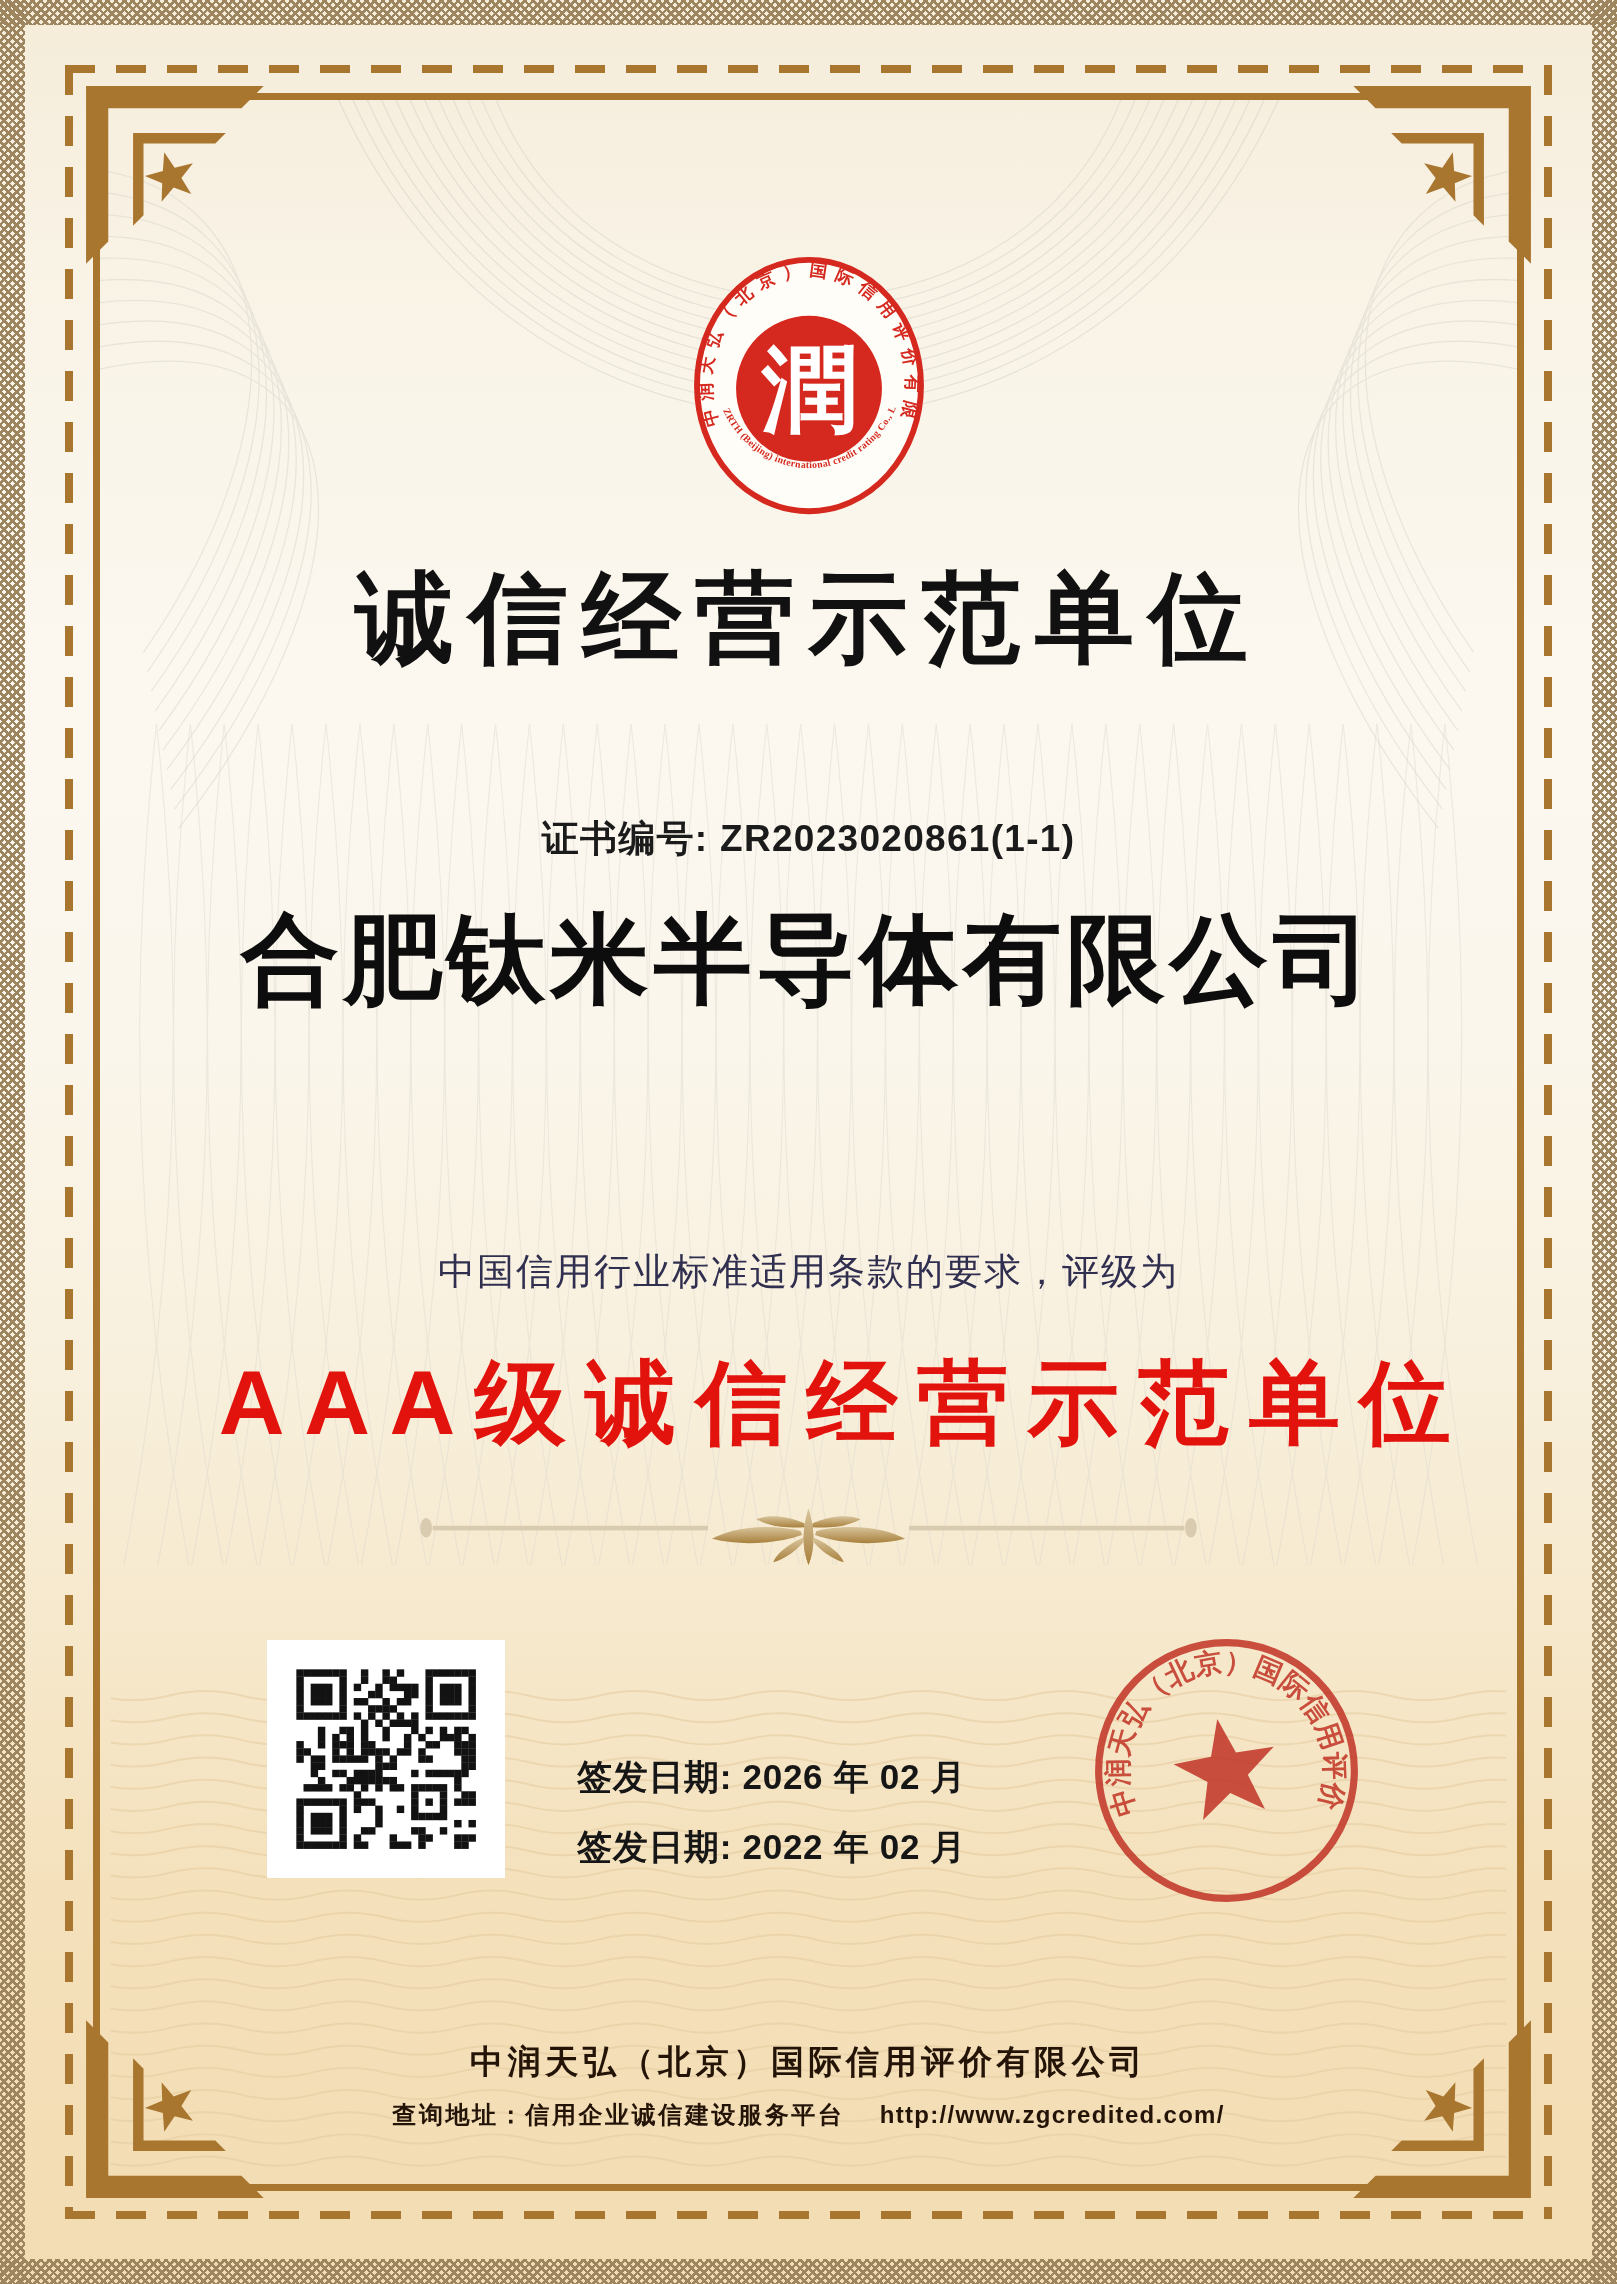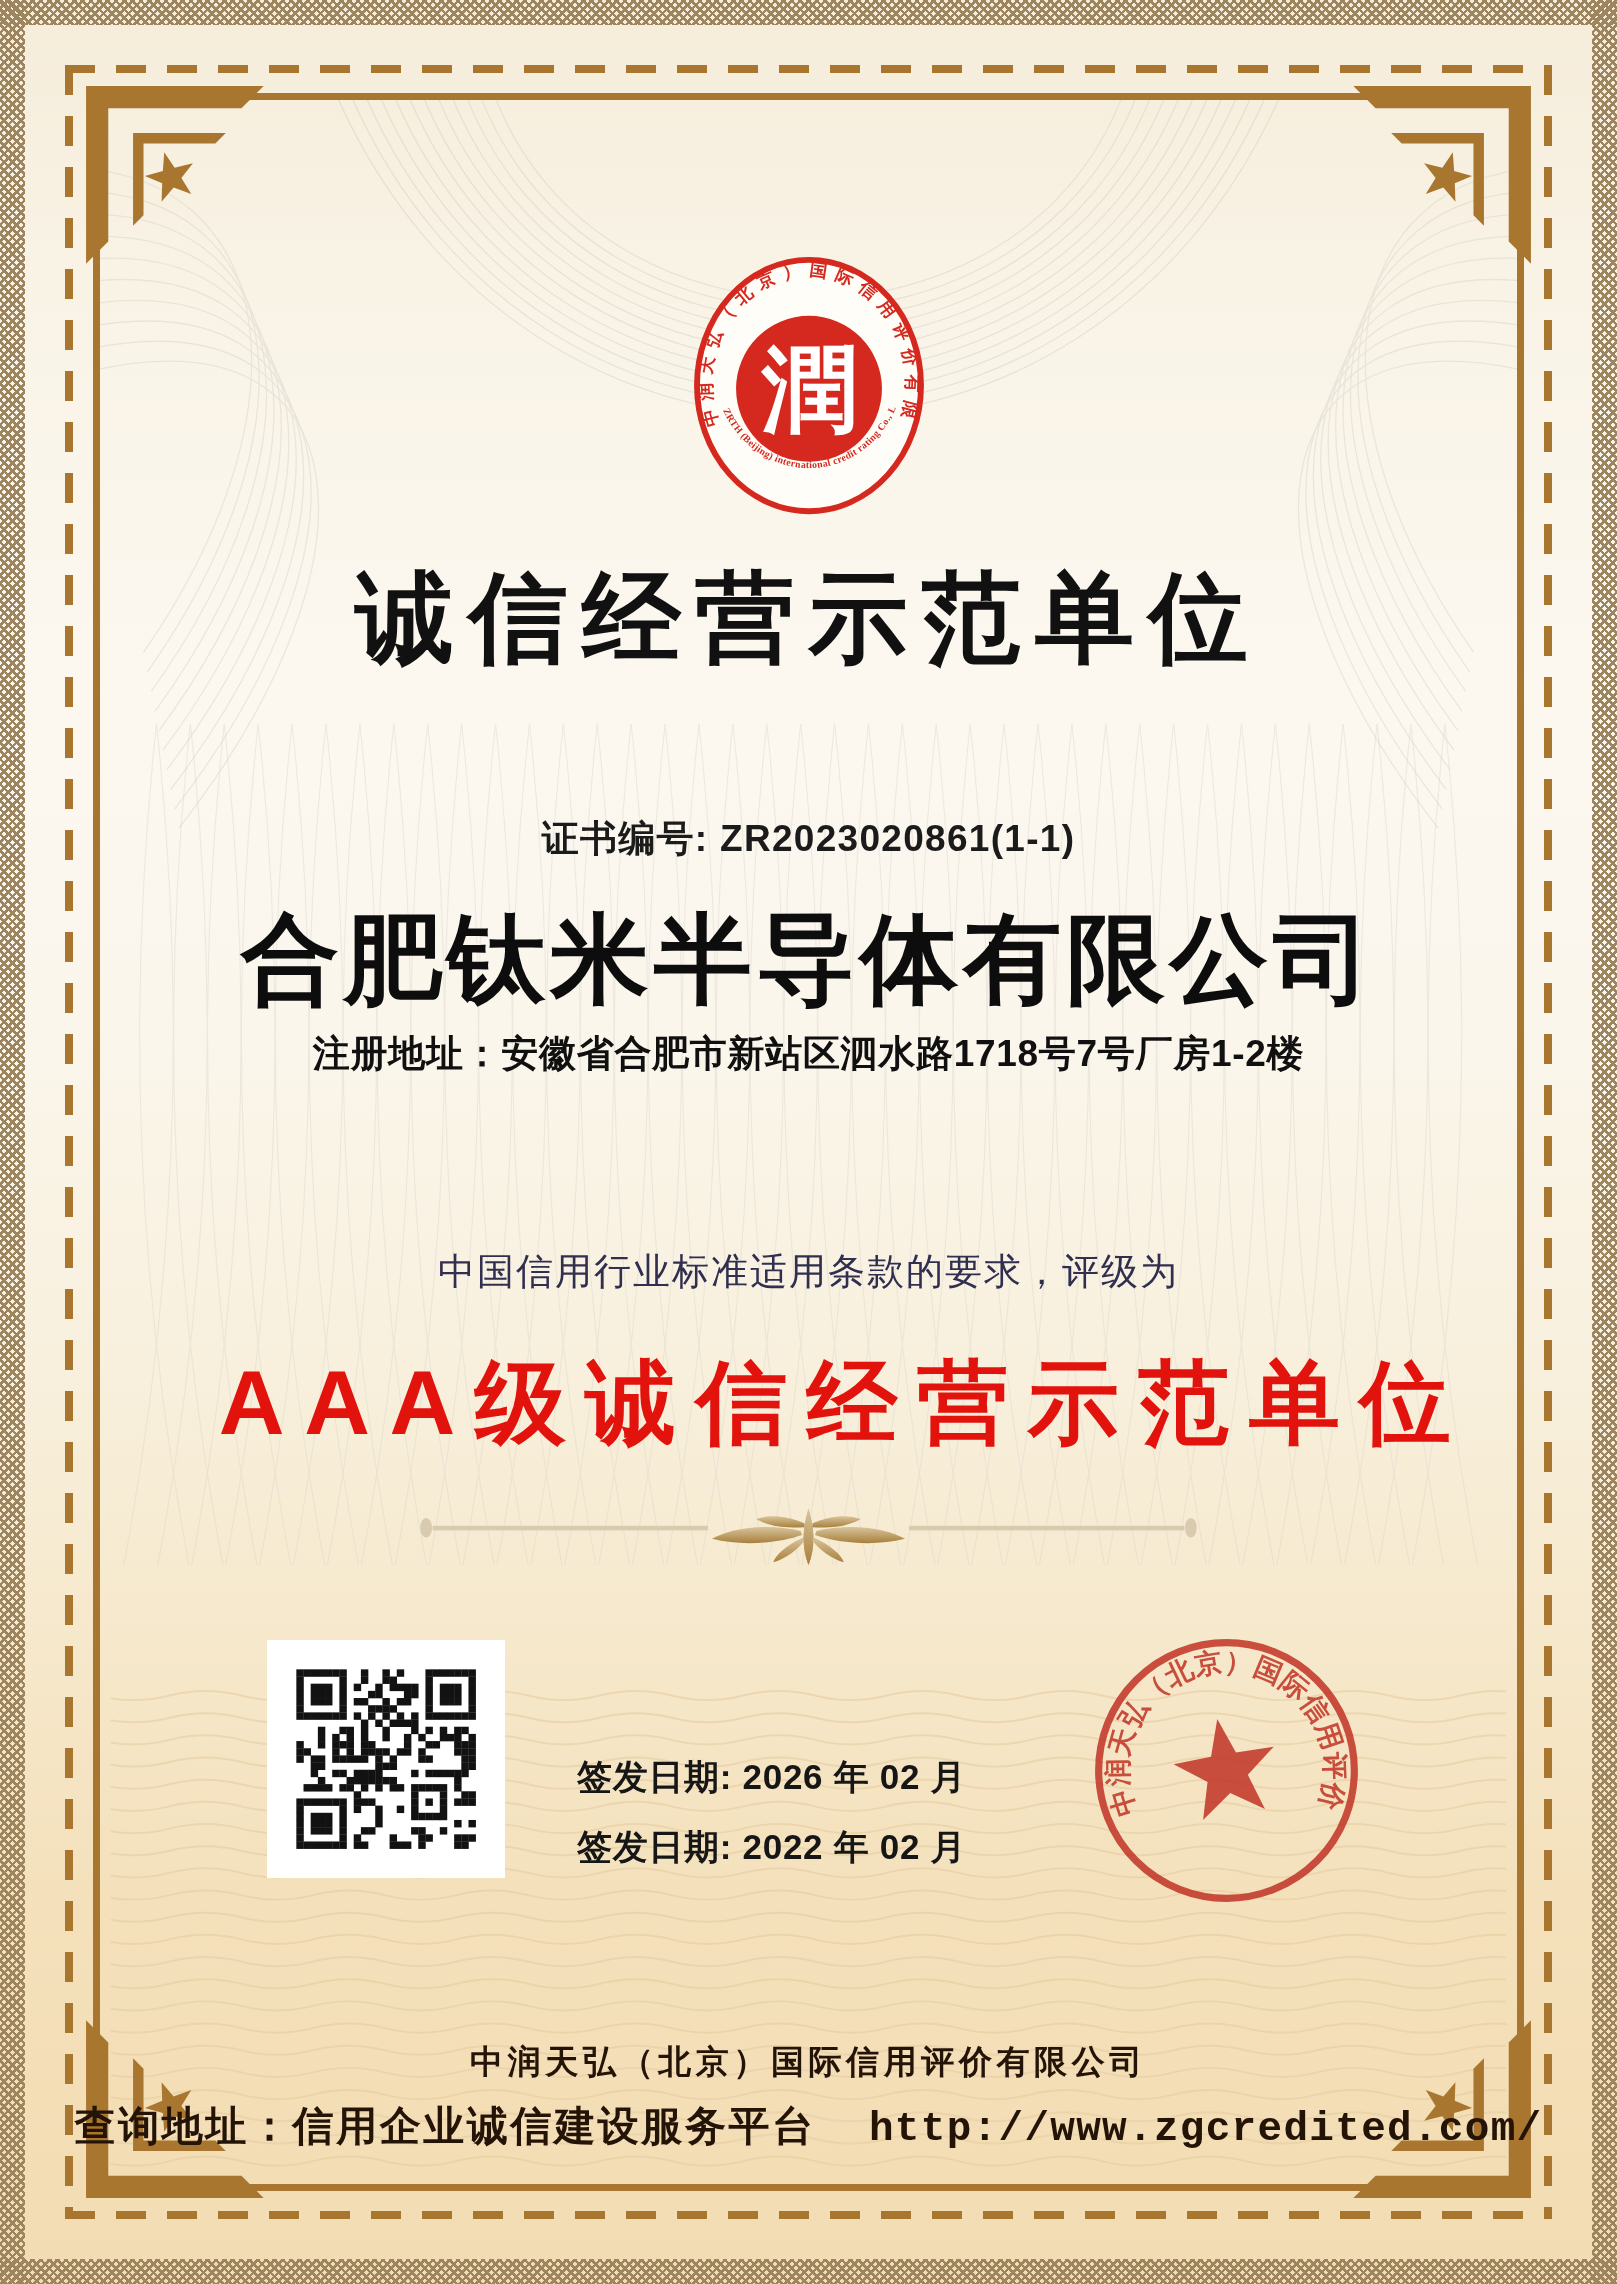--- a/index.html
+++ b/index.html
@@ -48,21 +48,21 @@
   .title2{letter-spacing:42px;}
   .certno{font-size:37px;color:#1b1b1b;letter-spacing:1.3px;font-weight:700;}
   .company{font-size:98px;font-weight:900;color:#0d0d0d;letter-spacing:5.2px;}
   .address{font-size:37px;font-weight:700;color:#101010;letter-spacing:0.7px;}
   .bodyline{font-size:37px;font-weight:500;color:var(--body-text);letter-spacing:2px;}
   .rating{font-size:91px;font-weight:900;color:var(--accent-red);letter-spacing:19.6px;margin-left:36px;}
   .infoline{position:absolute;left:577px;font-size:35px;font-weight:700;color:#161616;
     letter-spacing:0.7px;z-index:6;white-space:nowrap;}
   .footer1{font-family:"Liberation Serif","DejaVu Serif",serif;font-size:33px;font-weight:600;
     color:#241307;letter-spacing:4.6px;}
-  .footer2{font-family:Liberation Mono, monospace;font-size:41px;font-weight:600;
+  .footer2{font-family:Liberation Sans, sans-serif;font-size:24px;font-weight:600;
     color:#241307;letter-spacing:2.6px;}
   .footer2 .url{letter-spacing:1.3px;}
 
   
   #seal{position:absolute;left:685px;top:254px;z-index:3;}
   #stamp{position:absolute;left:1083px;top:1627px;z-index:5;opacity:.93;}
   #qr{position:absolute;left:267px;top:1640px;width:238px;height:238px;background:#fff;z-index:4;}
   #divider{position:absolute;left:417px;top:1497px;z-index:3;}
 </style>
 </head>
@@ -265,23 +265,20 @@
 
   <div class="center-line title" style="top:553px;">诚信经营示范单位</div>
 
   <div class="center-line certno" style="top:814px;">
     <span>证书编号:</span>
     <span>ZR2023020861(1-1)</span>
   </div>
 
   <div class="center-line company" style="top:895px;">合肥钛米半导体有限公司</div>
 
-  <div class="center-line address" style="top:1029px;">
-    <span>注册地址：</span><span>安徽省合肥市新站区泗水路1718号7号厂房1-2楼</span>
-  </div>
 
   <div class="center-line bodyline" style="top:1247px;">中国信用行业标准适用条款的要求，评级为</div>
 
   <div class="center-line rating" style="top:1342px;">AAA级诚信经营示范单位</div>
 
   <svg id="divider" width="783" height="72" viewBox="0 0 1200 110">
     <defs>
       <linearGradient id="gg" x1="0" y1="0" x2="0" y2="1">
         <stop offset="0" stop-color="#d8c49c"></stop>
           <stop offset="1" stop-color="#a8803c"></stop>

